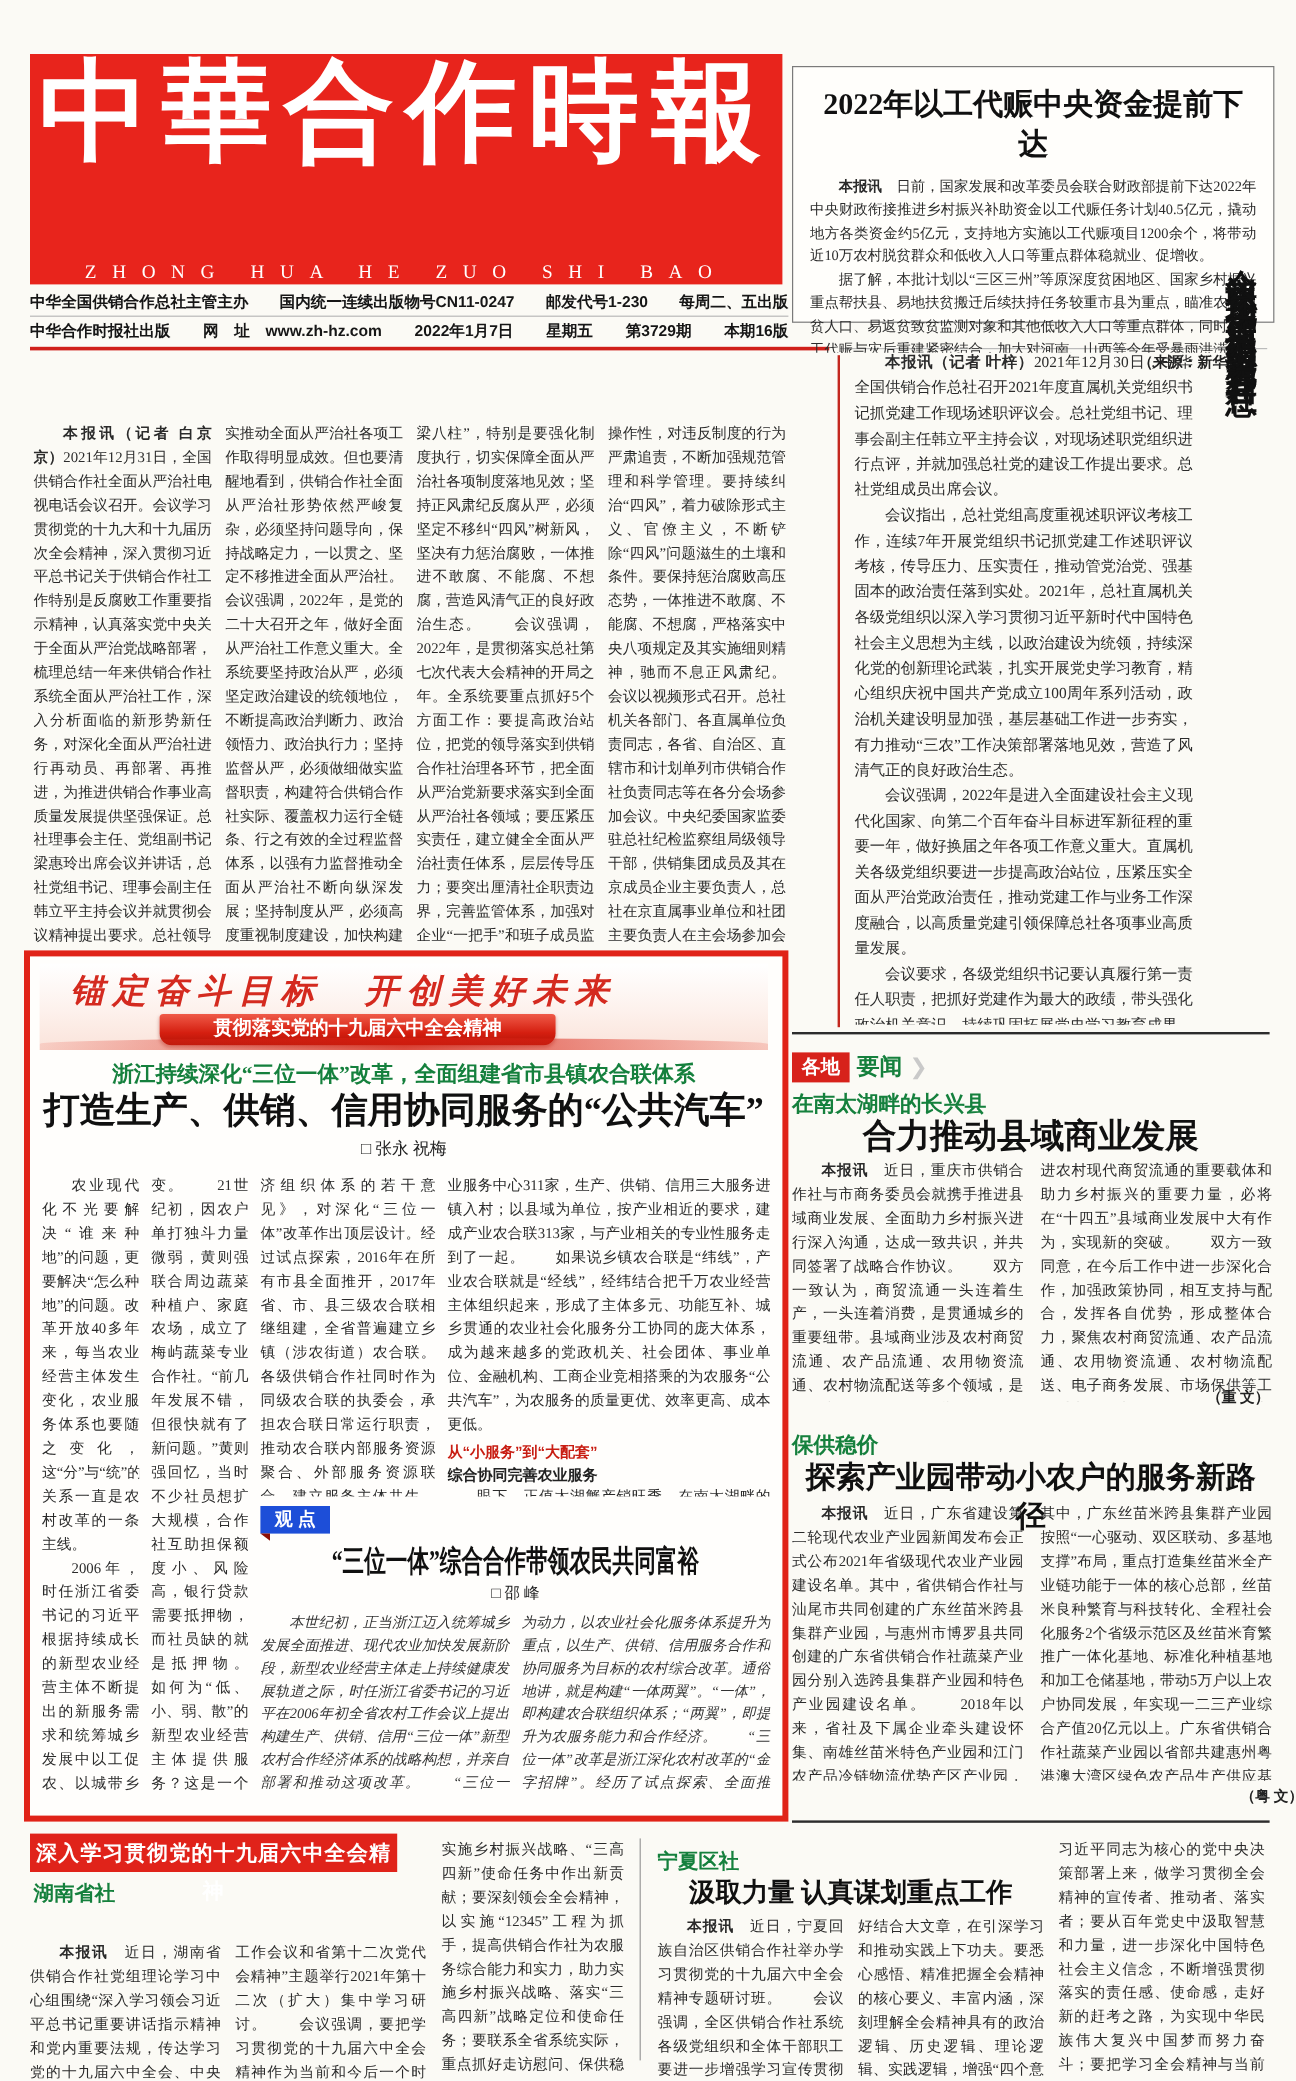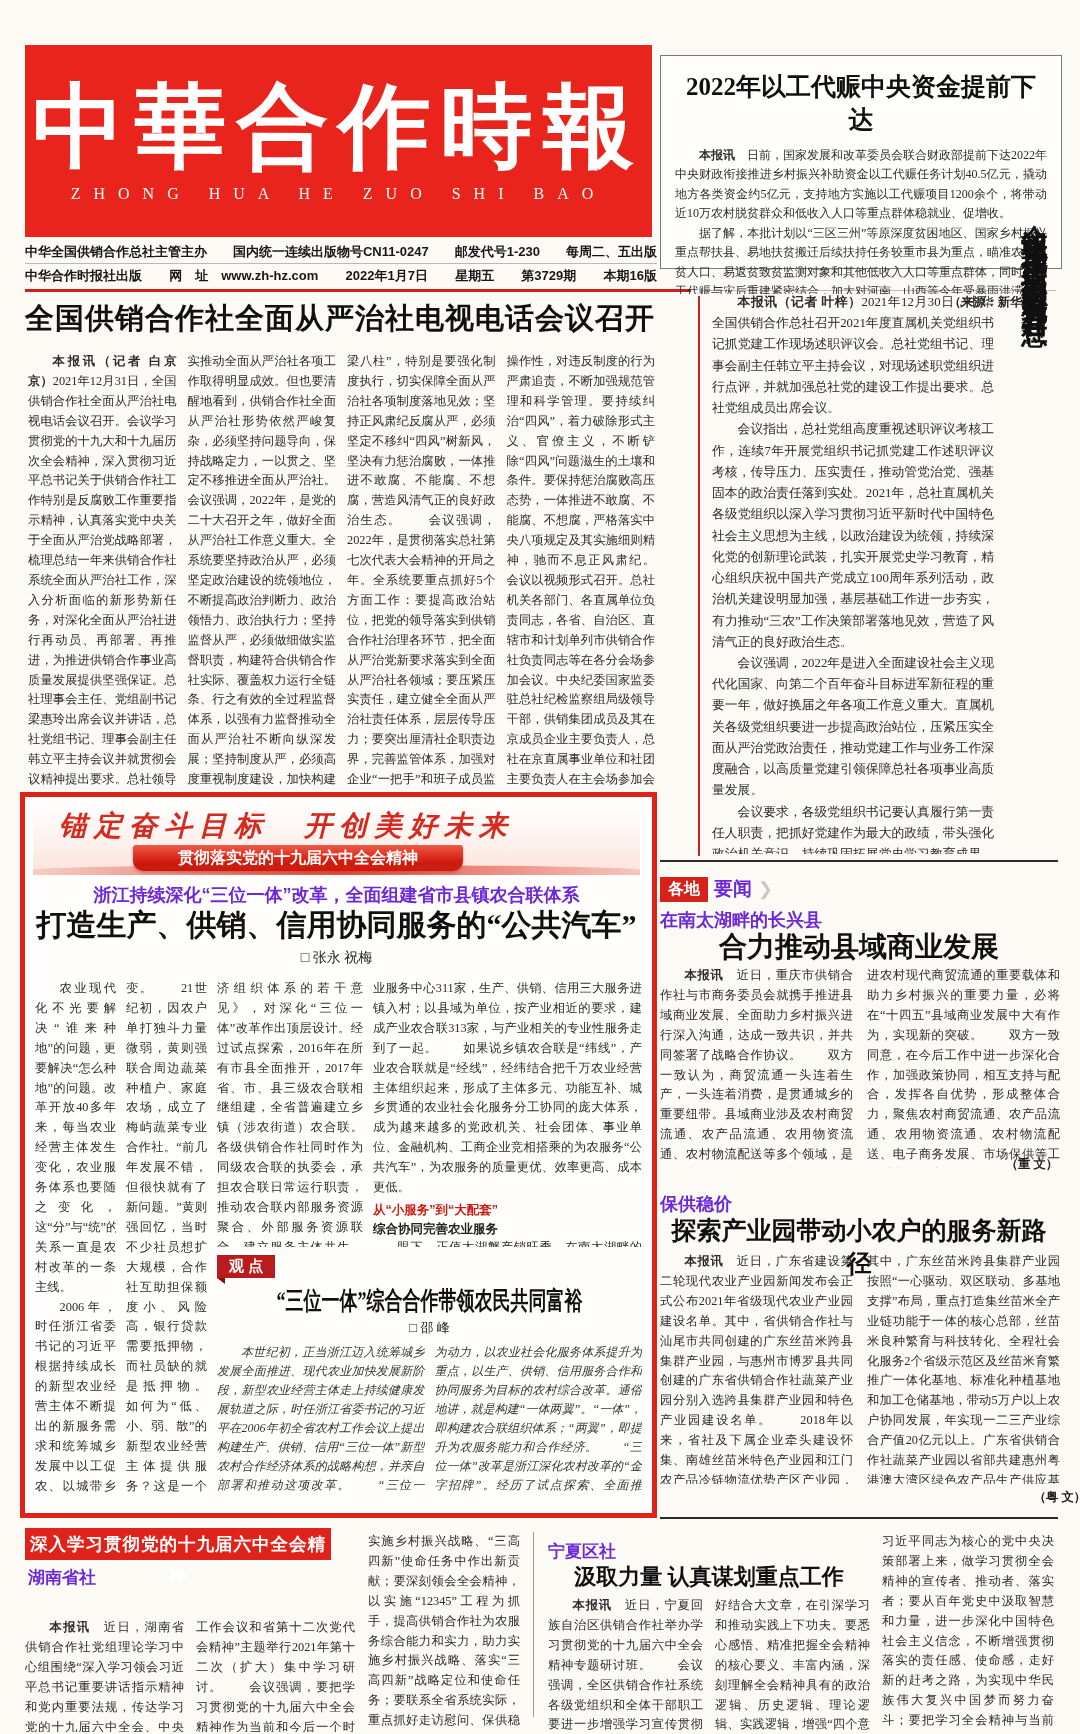--- a/index.html
+++ b/index.html
@@ -4,21 +4,21 @@
 <style>
   html,body{margin:0;padding:0;}
   #page{position:relative;width:1080px;height:1734px;background:#fbfaf5;overflow:hidden;
         font-family:"Liberation Serif",serif;color:#222;}
   .abs{position:absolute;}
   .art{font-size:12.3px;line-height:1.62;text-align:justify;color:#2b2b2b;overflow:hidden;}
   .art p{margin:0;}
   .ind{text-indent:2em;}
   .lead{font-weight:bold;}
   .hl{font-weight:900;font-family:"Liberation Serif",serif;color:#101010;}
-  .kick{font-family:Liberation Sans, sans-serif;font-weight:700;color:#6d28d9;}
+  .kick{font-family:Liberation Serif, serif;font-weight:700;color:#15803d;}
   .redsub{color:#c81d12;font-weight:700;font-family:"Liberation Sans",sans-serif;font-size:12.5px;line-height:1.5;}
   .sign{font-weight:700;text-align:right;font-size:12.3px;}
   .masthead{background:#e8241c;display:flex;flex-direction:column;align-items:center;justify-content:center;}
   .mast-title{color:#fff;font-size:92px;font-weight:900;letter-spacing:10px;line-height:1.05;white-space:nowrap;
               font-family:"Liberation Serif",serif;text-align:center;}
   .mast-pinyin{color:#fff;font-size:16px;letter-spacing:13px;font-family:"Liberation Serif",serif;margin-top:10px;white-space:nowrap;}
   .inforow{display:flex;justify-content:space-between;align-items:center;font-family:"Liberation Sans",sans-serif;
            font-size:13px;font-weight:700;color:#161616;}
   .boxed{border:1.5px solid #7a7a7a;background:#fffefb;}
   .vtext{writing-mode:vertical-rl;text-orientation:upright;font-weight:900;color:#111;
@@ -28,38 +28,38 @@
   .redbox{border:5px solid #e02318;background:#fffefc;}
   .banner{background:linear-gradient(180deg,#ffffff 0%,#fdf1ec 55%,#fae3da 100%);position:relative;overflow:hidden;}
   .callig{color:#d42a1f;font-weight:900;font-style:italic;font-size:28px;letter-spacing:7px;white-space:nowrap;
           font-family:"Liberation Serif",serif;}
   .ribbon{background:linear-gradient(180deg,#ef5a48 0%,#d51f10 60%,#b31206 100%);color:#fff;text-align:center;
           font-family:"Liberation Sans",sans-serif;font-weight:700;font-size:16px;line-height:26px;
           border-radius:3px 3px 10px 10px;box-shadow:0 2px 3px rgba(150,20,10,.35);}
   .wave{position:absolute;left:0;right:0;bottom:0;height:10px;
         background:linear-gradient(90deg,rgba(231,76,60,.15),rgba(214,30,16,.75),rgba(231,76,60,.2));
         border-radius:100% 100% 0 0;}
-  .oplabel{position:relative;background:#b91c1c;color:#fff;display:inline-block;font-family:"Liberation Sans",sans-serif;
+  .oplabel{position:relative;background:#1d4ed8;color:#fff;display:inline-block;font-family:"Liberation Sans",sans-serif;
            font-weight:700;font-size:15px;padding:2px 12px;}
   .oplabel::after{content:"";position:absolute;left:0;bottom:-6px;border-left:8px solid transparent;
            border-top:6px solid #8c0f06;}
   .opbody{font-style:italic;font-size:12px;line-height:1.58;text-align:justify;color:#333;overflow:hidden;}
   .condense{display:inline-block;transform:scaleX(.72);transform-origin:center;white-space:nowrap;}
   .redband{background:#e0231a;color:#fff;font-family:"Liberation Sans",sans-serif;font-weight:700;
            text-align:center;}
   .deco{color:#c9c9c9;font-size:18px;font-family:"Liberation Sans",sans-serif;}
   .vline{background:#c3271e;}
   .hline{background:#2c2c2c;}
 </style>
 </head>
 <body>
 
 <div id="page">
 
-  <div class="abs masthead" style="left:25px;top:45px;width:627px;height:192px;">
+  <div class="abs masthead" style="left:25px;top:45px;width:627px;height:192px;justify-content:space-between;">
     <div class="mast-title">中華合作時報</div>
     <div class="mast-pinyin">ZHONG HUA HE ZUO SHI BAO</div>
   </div>
 
   <div class="abs inforow" style="left:25px;top:242px;width:632px;height:20px;">
     <span>中华全国供销合作总社主管主办</span>
     <span>国内统一连续出版物号CN11-0247</span>
     <span>邮发代号1-230</span>
     <span>每周二、五出版</span>
   </div>
@@ -77,21 +77,20 @@
 
   <div class="abs boxed" style="left:660px;top:55px;width:372px;height:196px;padding:8px 14px;">
     <div class="hl" style="text-align:center;font-size:25px;margin:6px 0 10px;">2022年以工代赈中央资金提前下达</div>
     <div class="art" style="font-size:12px;height:148px;">
       <p class="ind"><span class="lead">本报讯</span><span>　日前，国家发展和改革委员会联合财政部提前下达2022年中央财政衔接推进乡村振兴补助资金以工代赈任务计划40.5亿元，撬动地方各类资金约5亿元，支持地方实施以工代赈项目1200余个，将带动近10万农村脱贫群众和低收入人口等重点群体稳就业、促增收。</span></p>
       <p class="ind">据了解，本批计划以“三区三州”等原深度贫困地区、国家乡村振兴重点帮扶县、易地扶贫搬迁后续扶持任务较重市县为重点，瞄准农村脱贫人口、易返贫致贫监测对象和其他低收入人口等重点群体，同时将以工代赈与灾后重建紧密结合，加大对河南、山西等今年受暴雨洪涝灾害影响较重的省份支持力度，广泛吸纳农村脱贫群众和低收入人口等重点群体参与以工代赈工程项目建设，在家门口实现就业增收。</p>
     </div>
     <div class="sign">（来源：新华社）</div>
   </div>
 
-  <div class="abs hl" style="left:25px;top:299px;width:630px;height:46px;text-align:center;font-size:29px;letter-spacing:1px;white-space:nowrap;">全国供销合作社全面从严治社电视电话会议召开</div>
   <div class="abs" style="left:28px;top:352px;width:627px;height:438px;display:flex;gap:11px;">
     <div class="art" style="flex:1;">
       <p class="ind"><span class="lead">本报讯</span><span class="lead">（记者 白京京）</span><span>2021年12月31日，全国供销合作社全面从严治社电视电话会议召开。会议学习贯彻党的十九大和十九届历次全会精神，深入贯彻习近平总书记关于供销合作社工作特别是反腐败工作重要指示精神，认真落实党中央关于全面从严治党战略部署，梳理总结一年来供销合作社系统全面从严治社工作，深入分析面临的新形势新任务，对深化全面从严治社进行再动员、再部署、再推进，为推进供销合作事业高质量发展提供坚强保证。总社理事会主任、党组副书记梁惠玲出席会议并讲话，总社党组书记、理事会副主任韩立平主持会议并就贯彻会议精神提出要求。总社领导班子成员参加会议。</span></p>
 
     </div>
     <div class="art" style="flex:1;">
         <p>实推动全面从严治社各项工作取得明显成效。但也要清醒地看到，供销合作社全面从严治社形势依然严峻复杂，必须坚持问题导向，保持战略定力，一以贯之、坚定不移推进全面从严治社。　　会议强调，2022年，是党的二十大召开之年，做好全面从严治社工作意义重大。全系统要坚持政治从严，必须坚定政治建设的统领地位，不断提高政治判断力、政治领悟力、政治执行力；坚持监督从严，必须做细做实监督职责，构建符合供销合作社实际、覆盖权力运行全链条、行之有效的全过程监督体系，以强有力监督推动全面从严治社不断向纵深发展；坚持制度从严，必须高度重视制度建设，加快构建全面从严治社制度体系的“四</p>
       </div>
     <div class="art" style="flex:1;">
         <p>梁八柱”，特别是要强化制度执行，切实保障全面从严治社各项制度落地见效；坚持正风肃纪反腐从严，必须坚定不移纠“四风”树新风，坚决有力惩治腐败，一体推进不敢腐、不能腐、不想腐，营造风清气正的良好政治生态。　　会议强调，2022年，是贯彻落实总社第七次代表大会精神的开局之年。全系统要重点抓好5个方面工作：要提高政治站位，把党的领导落实到供销合作社治理各环节，把全面从严治党新要求落实到全面从严治社各领域；要压紧压实责任，建立健全全面从严治社责任体系，层层传导压力；要突出厘清社企职责边界，完善监管体系，加强对企业“一把手”和班子成员监督，管好用好财政资金，持续强化对社有企业和社有资产的监管。要狠抓制度执行，领导带头强化制度执行，提高制度的针对性和</p>

